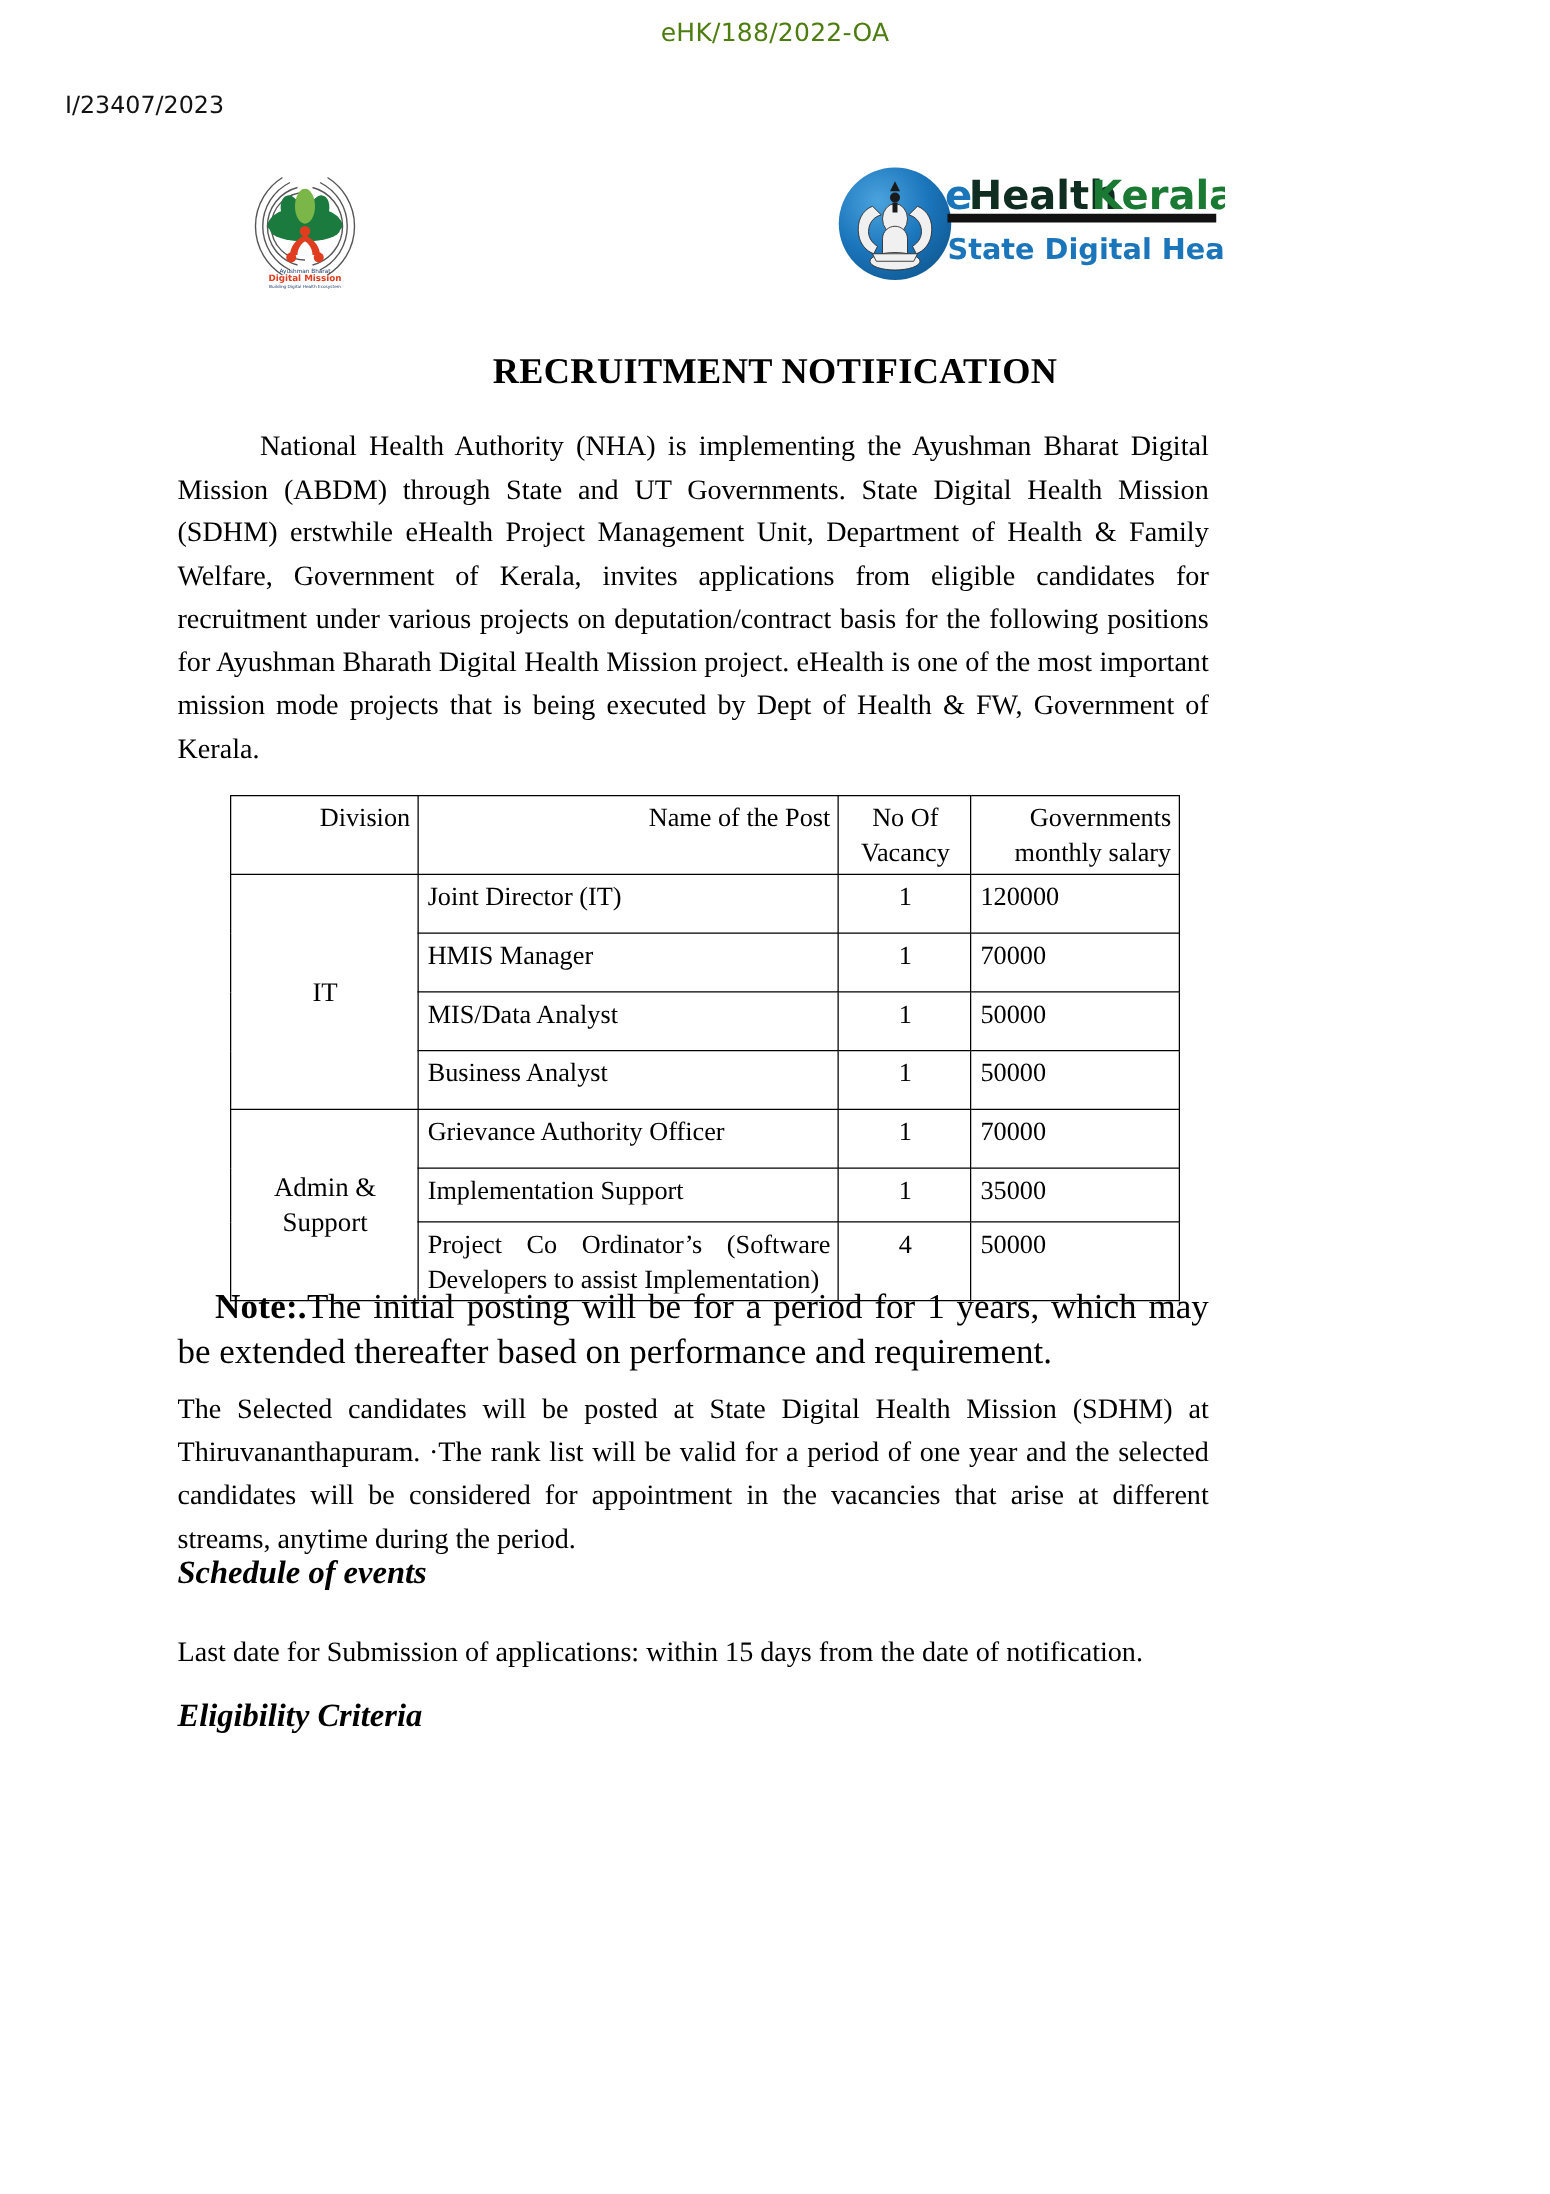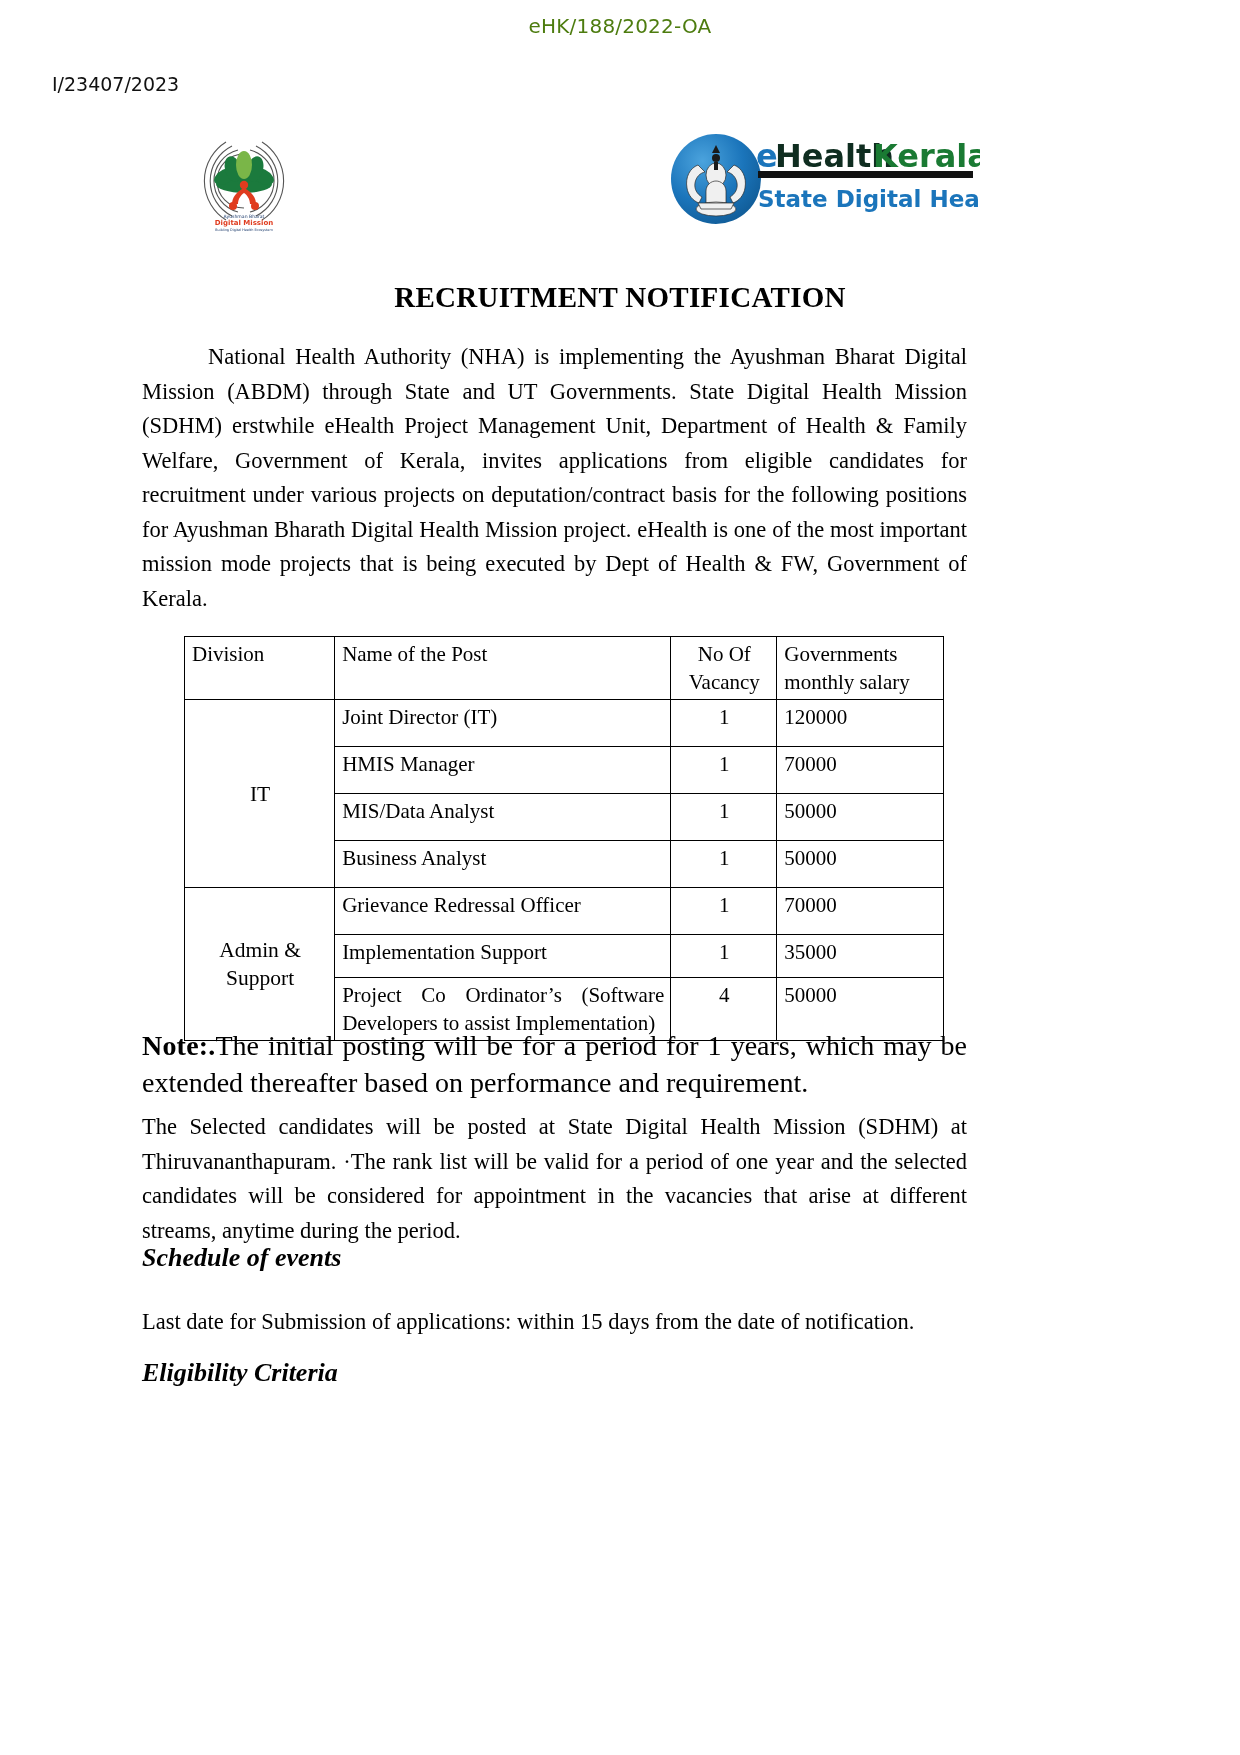--- a/index.html
+++ b/index.html
@@ -102,21 +102,21 @@
     font-size: 21px;
     line-height: 28px;
   }
   table.vac td, table.vac th {
     border: 1.6px solid #000;
     padding: 3px 6px 3px 7px;
     vertical-align: top;
     font-weight: normal;
     text-align: left;
   }
-  table.vac th { font-weight: normal; }
+  table.vac th { font-weight: normal; text-align: right; }
   .c-div   { width: 148px; }
   .c-post  { width: 356px; }
   .c-vac   { width: 96px; text-align: center !important; }
   .c-sal   { width: 160px; }
   .div-cell {
     text-align: center !important;
     vertical-align: middle !important;
     font-weight: bold;
     font-size: 21.5px;
     line-height: 28px;
@@ -138,20 +138,21 @@
   .note-block {
     position: absolute;
     left: 142px;
     top: 1029px;
     width: 825px;
   }
   .note-lead {
     font-size: 28px;
     font-weight: bold;
     letter-spacing: 0.2px;
+    margin-left: 30px;
   }
   .note-body {
     font-size: 28px;
     margin-top: 48px;
   }
   .block2 {
     position: absolute;
     left: 142px;
     top: 1110px;
     width: 825px;
@@ -285,21 +286,21 @@
           <td class="c-post tall">Business Analyst</td>
           <td class="c-vac">1</td>
           <td class="c-sal">50000</td>
         </tr>
 
         <tr>
           <td class="c-div div-cell" rowspan="3">
             <span>Admin &amp;</span><br>
             <span>Support</span>
           </td>
-          <td class="c-post tall">Grievance Redressal Officer</td>
+          <td class="c-post tall">Grievance Authority Officer</td>
           <td class="c-vac">1</td>
           <td class="c-sal">70000</td>
         </tr>
         <tr>
           <td class="c-post tall2">Implementation Support</td>
           <td class="c-vac">1</td>
           <td class="c-sal">35000</td>
         </tr>
         <tr>
           <td class="c-post post-justify">

